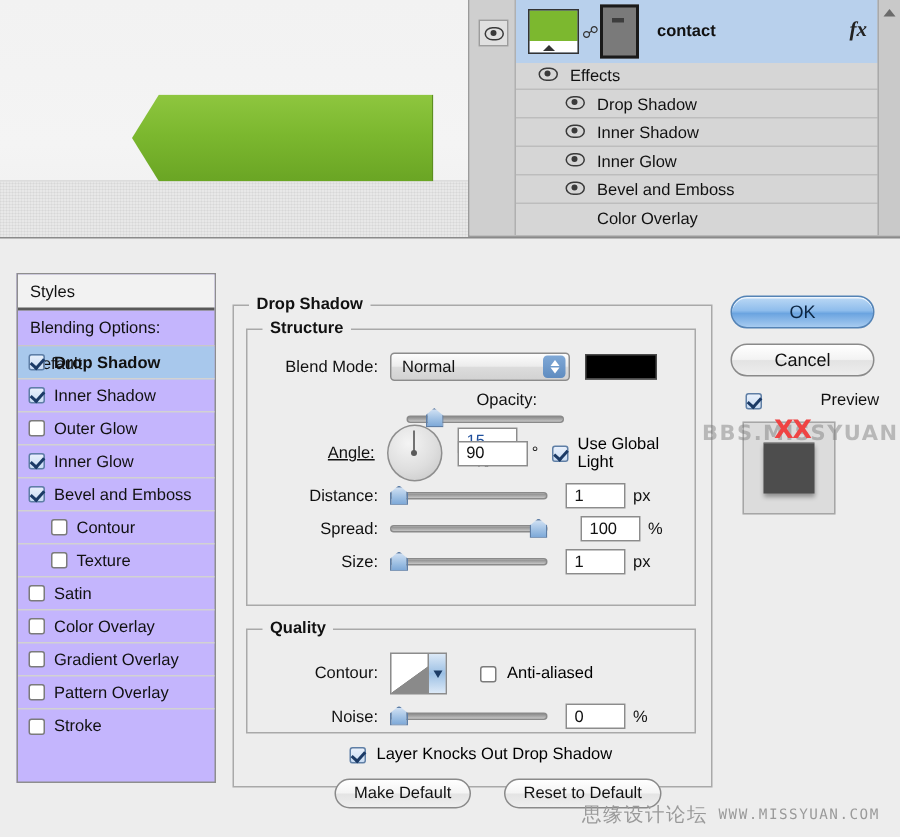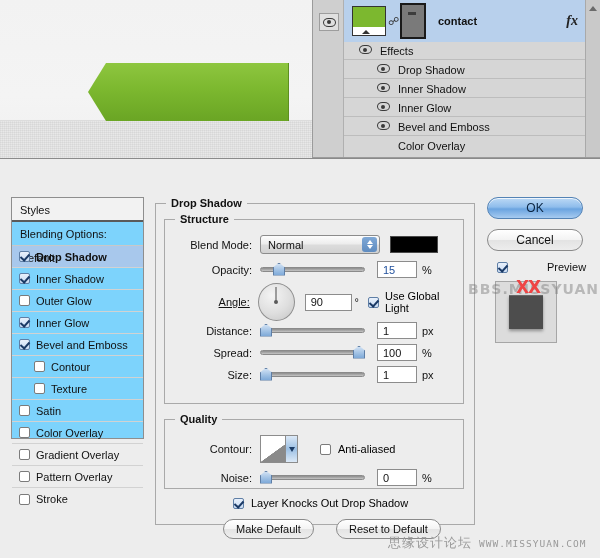--- a/index.html
+++ b/index.html
@@ -69,22 +69,22 @@
   #dialog{position:absolute;left:0;top:158px;width:600px;height:400px;
     background:#ededed;border-top:1px solid #8a8a8a;box-sizing:border-box;}
   #titlebar{height:22px;
     background:linear-gradient(180deg,#e4e4e4 0%,#cfcfcf 50%,#bdbdbd 100%);
     border-bottom:1px solid #9a9a9a;display:flex;align-items:center;justify-content:center;}
   #titlebar .title{font-size:12.5px;color:#2b2b2b;font-weight:normal;letter-spacing:.2px;}
 
   #dlg-body{position:absolute;left:0;top:23px;right:0;bottom:0;}
 
   
-  #styles-list{position:absolute;left:11px;top:15px;width:133px;height:242px;
-    background:#7dd3fc;border:1px solid #8e8e8e;box-sizing:border-box;}
+  #styles-list{position:absolute;left:11px;top:0;width:133px;height:340px;
+    background:#c4b5fd;border:1px solid #8e8e8e;box-sizing:border-box;}
   .sl-head{height:24px;line-height:24px;padding-left:8px;font-size:11px;color:#111;
     border-bottom:2px solid #5a5a5a;background:#f2f2f2;box-sizing:border-box;}
   .sl-sub{height:24px;line-height:24px;padding-left:8px;font-size:11px;color:#111;
     border-bottom:1px solid #c8c8c8;box-sizing:border-box;}
   .sl-item{height:22px;display:flex;align-items:center;padding-left:7px;
     border-bottom:1px solid #d2d2d2;font-size:11px;color:#111;box-sizing:border-box;}
   .sl-item.sel{background:#a8c8ec;font-weight:bold;}
   .sl-item.indent{padding-left:22px;}
   .sl-item .lbl{margin-left:6px;}
 
@@ -321,21 +321,21 @@
         <span class="select" style="margin-left:8px;">
           <span>Normal</span>
           <span class="stepper">
               <i class="up"></i>
               <i class="dn"></i>
             </span>
         </span>
         <span class="swatch" style="margin-left:10px;"></span>
       </div>
 
-      <div class="row" style="left:19px;top:64px;width:290px;">
+      <div class="row" style="left:19px;top:64px;width:290px;flex-direction:column;">
         <span class="rlabel" style="width:78px;">Opacity:</span>
         <span class="slider" style="margin-left:8px;width:105px;">
           <span class="track"></span>
           <span class="thumb" style="left:13px;"></span>
         </span>
         <span class="numfield sel-text" style="margin-left:12px;width:40px;">15</span>
         <span class="unit">%</span>
       </div>
 
       <div class="row" style="left:19px;top:86px;width:290px;">
@@ -359,21 +359,21 @@
         <span class="numfield" style="margin-left:12px;width:40px;">1</span>
         <span class="unit">px</span>
       </div>
 
       <div class="row" style="left:19px;top:147px;width:290px;">
         <span class="rlabel" style="width:78px;">Spread:</span>
         <span class="slider" style="margin-left:8px;width:105px;">
           <span class="track"></span>
           <span class="thumb" style="left:93px;"></span>
         </span>
-        <span class="numfield" style="margin-left:12px;width:40px;">100</span>
+        <span class="numfield" style="margin-left:22px;width:40px;">100</span>
         <span class="unit">%</span>
       </div>
 
       <div class="row" style="left:19px;top:169px;width:290px;">
         <span class="rlabel" style="width:78px;">Size:</span>
         <span class="slider" style="margin-left:8px;width:105px;">
           <span class="track"></span>
           <span class="thumb" style="left:0px;"></span>
         </span>
         <span class="numfield" style="margin-left:12px;width:40px;">1</span>

